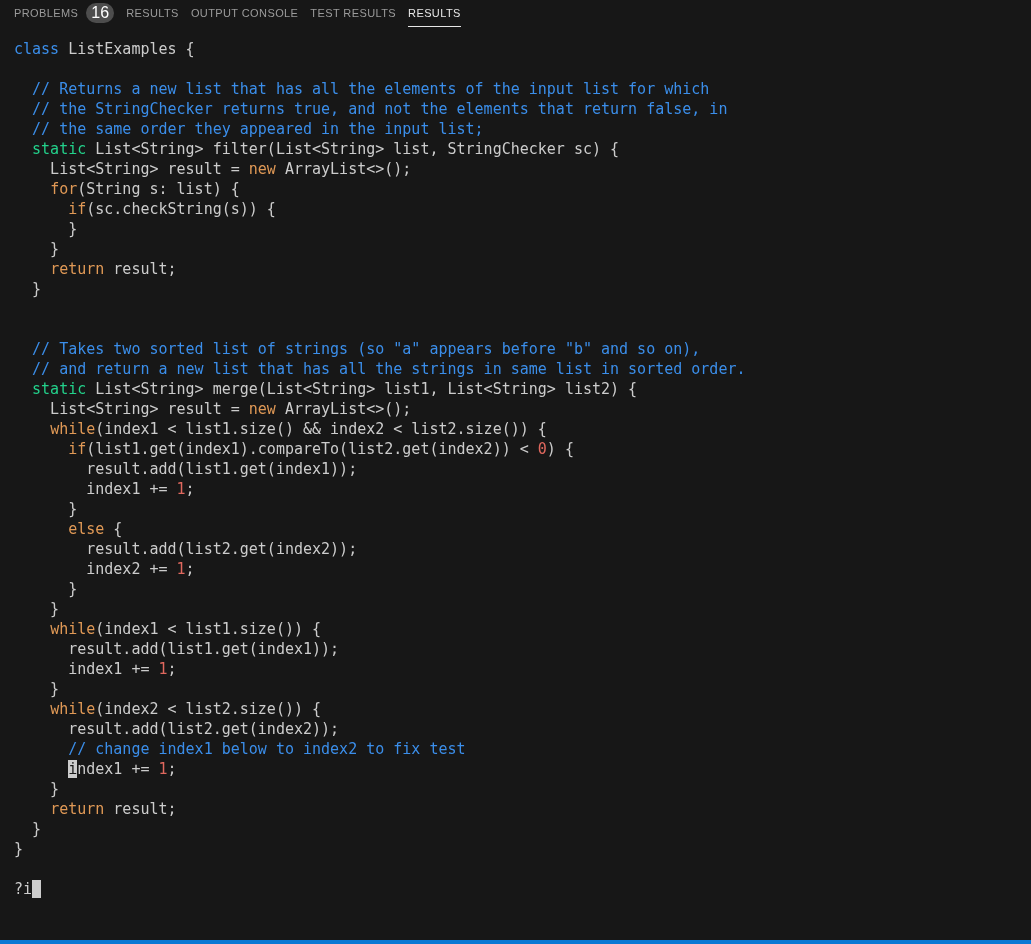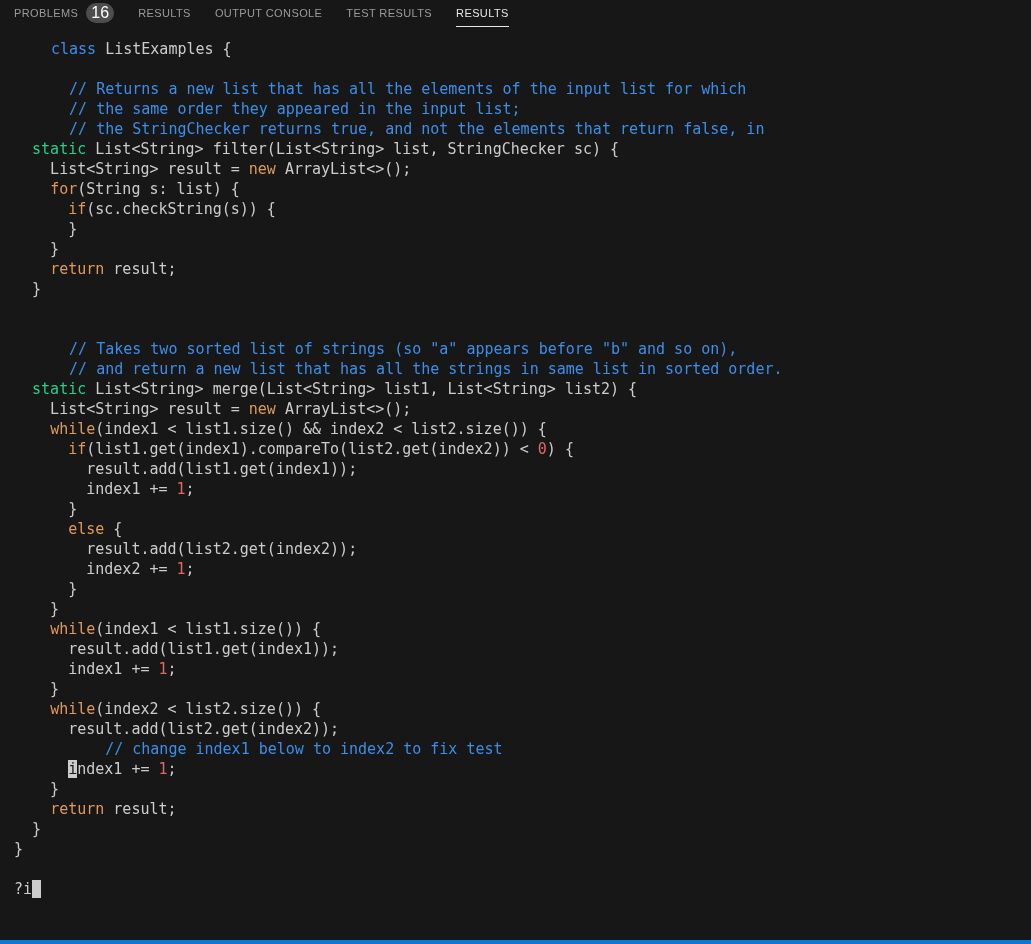--- a/index.html
+++ b/index.html
@@ -19,21 +19,21 @@
   body {
     background: var(--bg);
     font-family: "Liberation Sans", sans-serif;
     position: relative;
   }
 
   
   .tabbar {
     display: flex;
     align-items: flex-start;
-    gap: 24px;
+    gap: 12px;
     height: 35px;
     padding-left: 14px;
   }
   .tab {
     display: flex;
     align-items: center;
     gap: 8px;
     height: 27px;
     font-size: 11px;
     letter-spacing: 0.4px;
@@ -68,21 +68,21 @@
     bottom: 4px;
     padding: 4px 0 0 14px;
     font-family: "DejaVu Sans Mono", monospace;
     font-size: 15px;
     line-height: 20px;
     overflow: hidden;
     cursor: text;
   }
   .tline { white-space: pre; height: 20px; }
   .tok-p { color: var(--text); margin-top: 37px; }
-  .tok-c { color: var(--comment); margin-left: 37px; }
+  .tok-c { color: var(--comment); }
   .tok-k { color: var(--keyword); }
   .tok-s { color: var(--type); }
   .tok-n { color: var(--number); }
   .tok-v { background: var(--text); color: var(--bg); }
 
   
   .statusbar {
     position: absolute;
     left: 0;
     right: 0;
@@ -111,22 +111,22 @@
   <div class="tab active">
     <span>RESULTS</span>
   </div>
 </div>
 
 <div class="terminal">
   <div>
       <div class="tline"><span class="tok-c">class</span><span class="tok-p"> ListExamples {</span></div>
       <div class="tline"> </div>
       <div class="tline"><span class="tok-c">  // Returns a new list that has all the elements of the input list for which</span></div>
+      <div class="tline"><span class="tok-c">  // the StringChecker returns true, and not the elements that return false, in</span></div>
       <div class="tline"><span class="tok-c">  // the same order they appeared in the input list;</span></div>
-      <div class="tline"><span class="tok-c">  // the StringChecker returns true, and not the elements that return false, in</span></div>
       <div class="tline"><span class="tok-p">  </span><span class="tok-s">static</span><span class="tok-p"> List&lt;String&gt; filter(List&lt;String&gt; list, StringChecker sc) {</span></div>
       <div class="tline"><span class="tok-p">    List&lt;String&gt; result = </span><span class="tok-k">new</span><span class="tok-p"> ArrayList&lt;&gt;();</span></div>
       <div class="tline"><span class="tok-p">    </span><span class="tok-k">for</span><span class="tok-p">(String s: list) {</span></div>
       <div class="tline"><span class="tok-p">      </span><span class="tok-k">if</span><span class="tok-p">(sc.checkString(s)) {</span></div>
       <div class="tline"><span class="tok-p">      }</span></div>
       <div class="tline"><span class="tok-p">    }</span></div>
       <div class="tline"><span class="tok-p">    </span><span class="tok-k">return</span><span class="tok-p"> result;</span></div>
       <div class="tline"><span class="tok-p">  }</span></div>
       <div class="tline"> </div>
       <div class="tline"> </div>

